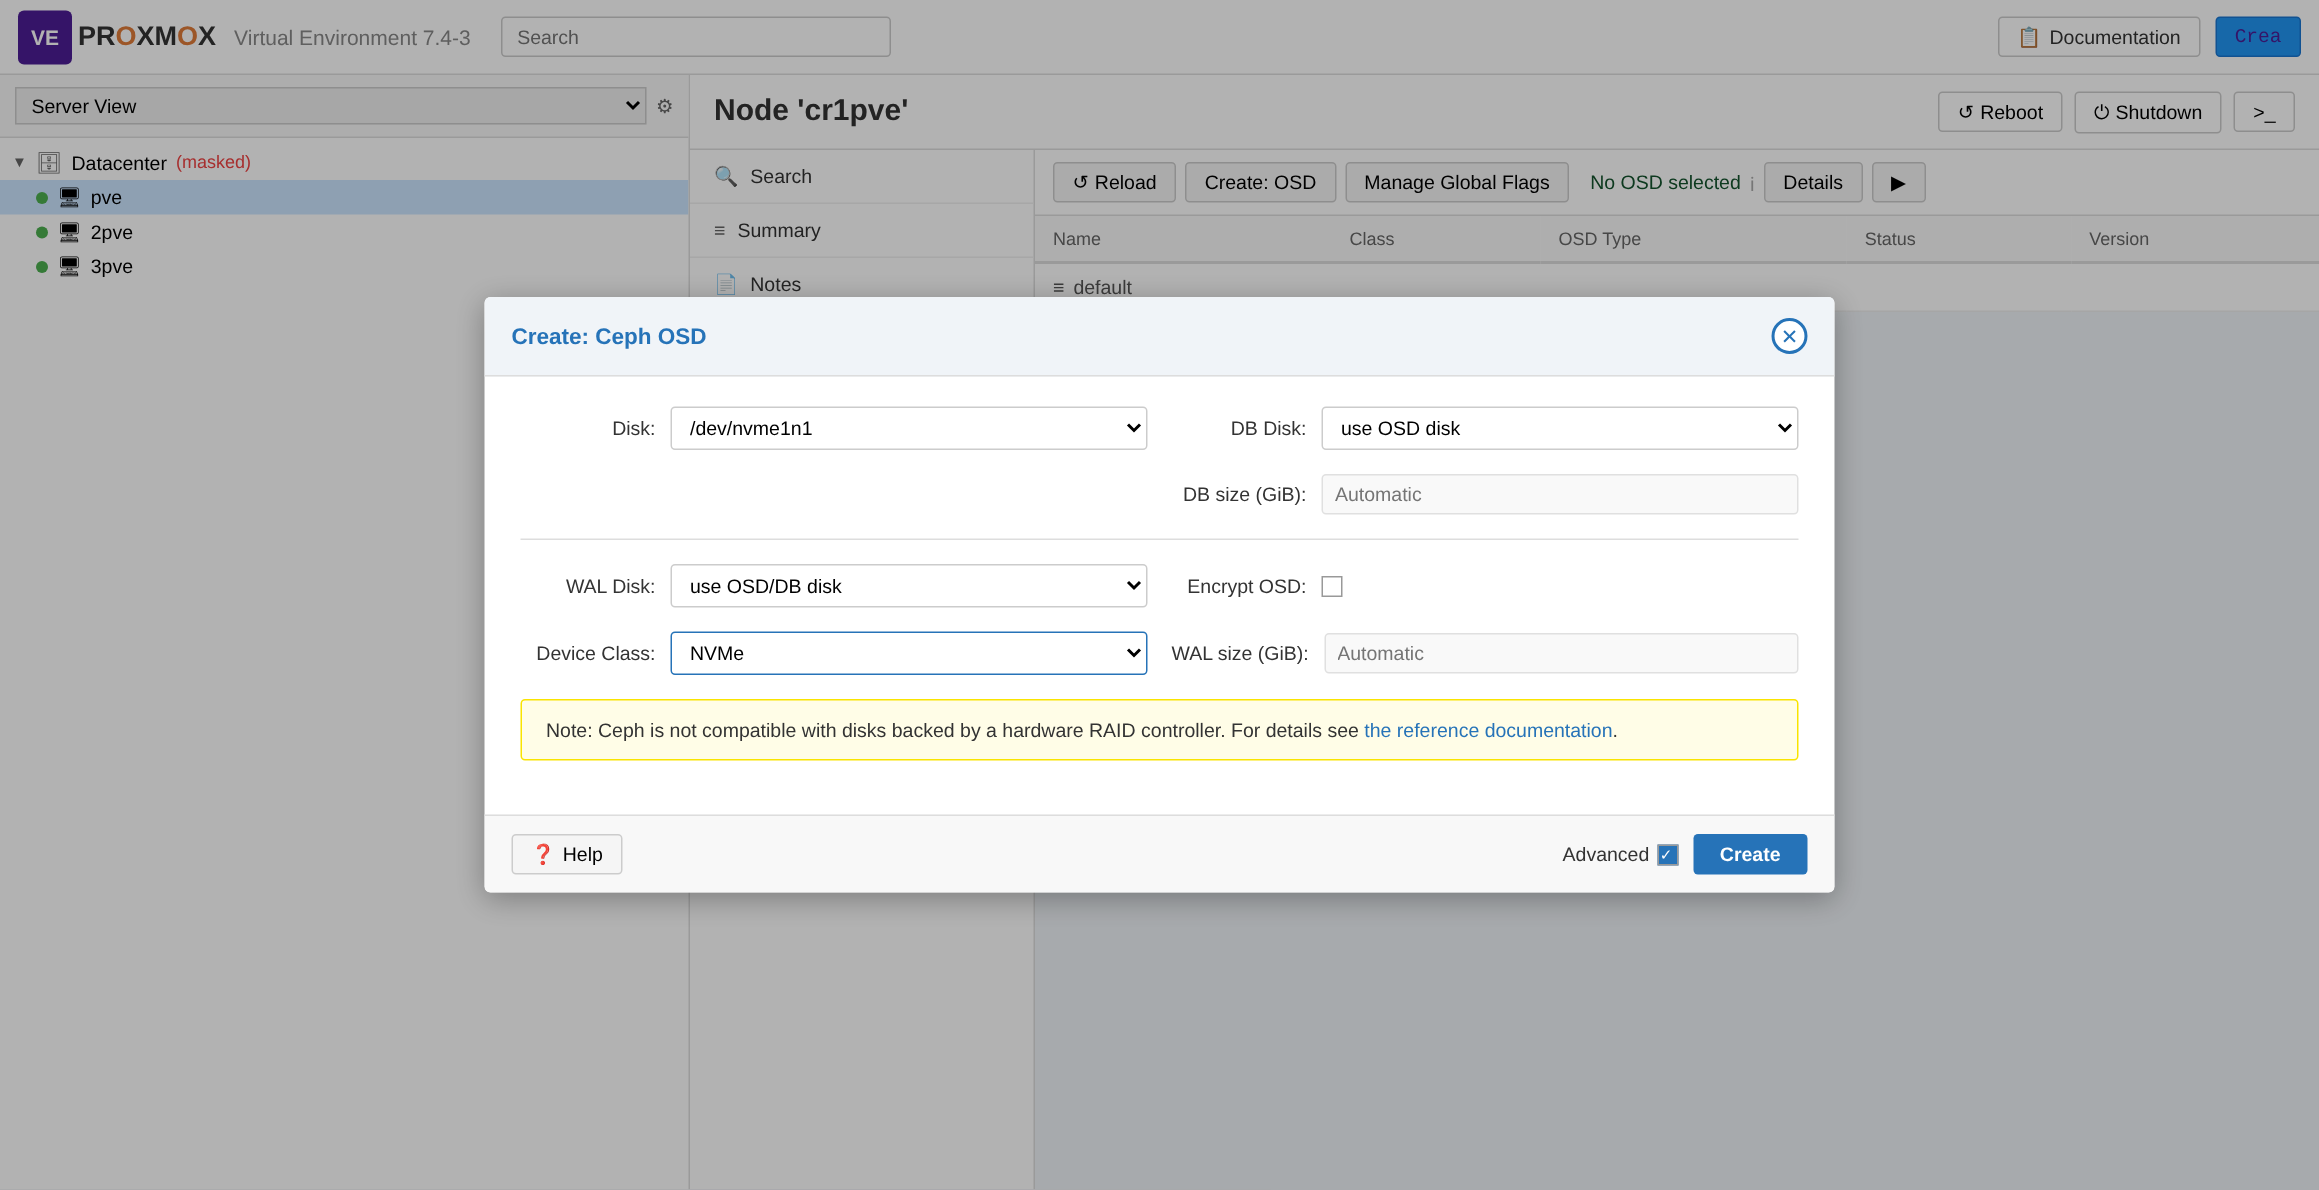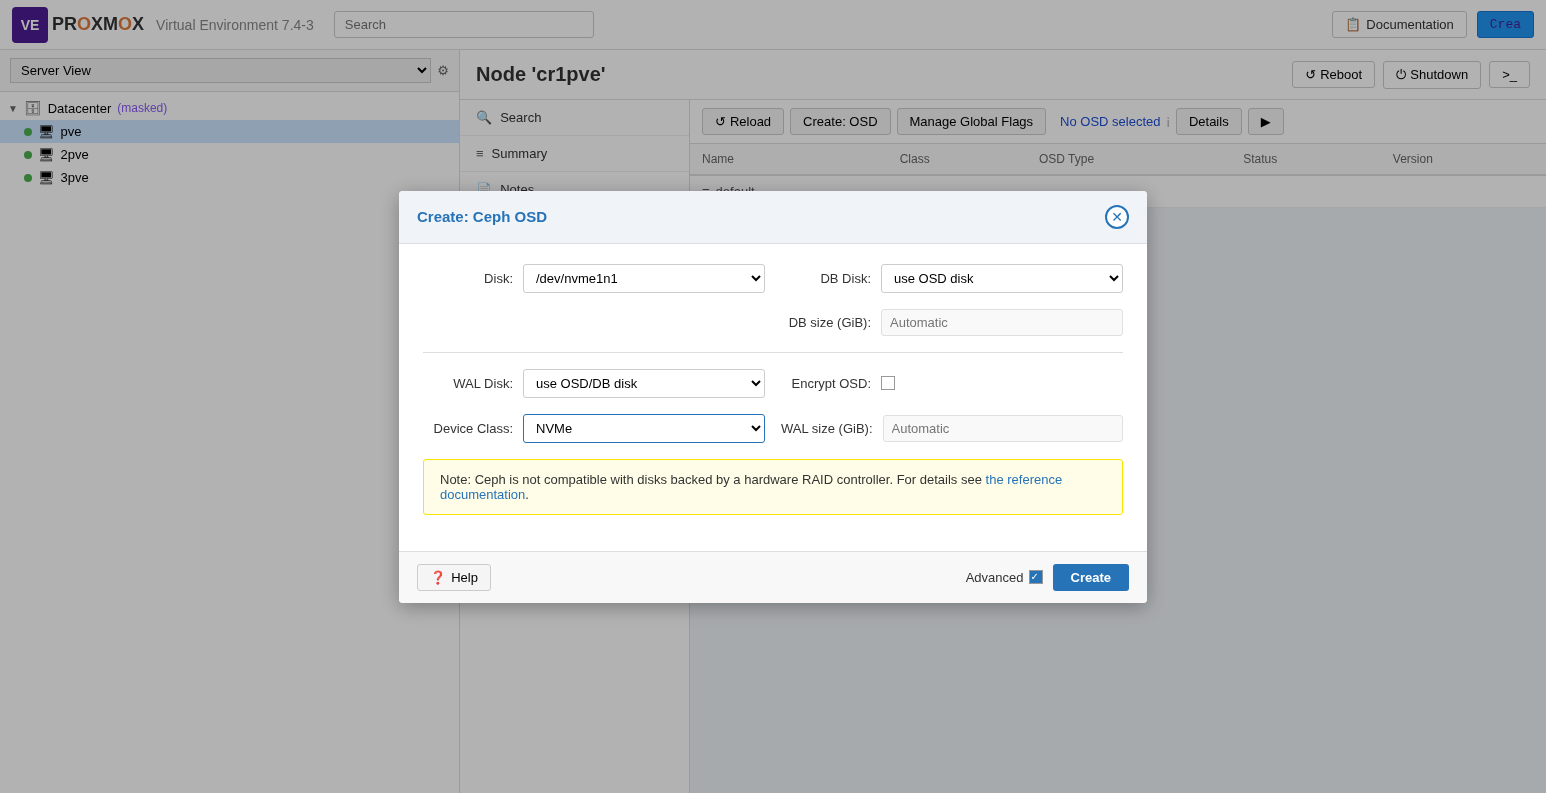--- a/index.html
+++ b/index.html
@@ -69,36 +69,36 @@
     
     .table-area { flex: 1; padding: 0; overflow: auto; }
     .toolbar {
       display: flex; align-items: center; gap: 6px; padding: 8px 12px;
       background: #fff; border-bottom: 1px solid #ddd;
     }
     .toolbar-btn {
       display: flex; align-items: center; gap: 4px; padding: 5px 12px;
       border: 1px solid #ccc; border-radius: 3px; background: #f5f5f5; cursor: pointer; font-size: 13px;
     }
-    .no-osd { color: #1d4ed8; font-size: 13px; margin-left: 8px; }
+    .no-osd { color: #14532d; font-size: 13px; margin-left: 8px; }
 
     table { width: 100%; border-collapse: collapse; background: #fff; }
     th { text-align: left; padding: 8px 12px; font-size: 12px; color: #666; font-weight: normal; border-bottom: 2px solid #ddd; background: #fafafa; }
     td { padding: 8px 12px; border-bottom: 1px solid #eee; font-size: 13px; }
     .td-default { display: flex; align-items: center; gap: 6px; color: #555; }
 
     
     .modal-overlay {
       position: fixed; top: 0; left: 0; width: 100%; height: 100%;
       background: rgba(0,0,0,0.3); display: flex; align-items: center; justify-content: center;
       z-index: 100;
     }
     .modal {
       background: #fff; border-radius: 4px; box-shadow: 0 4px 20px rgba(0,0,0,0.3);
-      width: 748px; overflow: hidden;
+      width: 900px; overflow: hidden;
     }
     .modal-header {
       display: flex; align-items: center; justify-content: space-between;
       padding: 14px 18px; background: #f0f4f8; border-bottom: 1px solid #ddd;
     }
     .modal-title { font-size: 15px; font-weight: bold; color: #2673b8; }
     .modal-close {
       width: 24px; height: 24px; border-radius: 50%; border: 2px solid #2673b8;
       display: flex; align-items: center; justify-content: center; cursor: pointer;
       color: #2673b8; font-size: 14px; background: #fff;
@@ -168,21 +168,21 @@
       <select>
         <option>Server View</option>
       </select>
       <span class="sidebar-gear">⚙</span>
     </div>
     <div class="tree">
       <div class="tree-item">
         <span class="chevron">▼</span>
         <span class="dc-icon">🗄</span>
         <span>Datacenter</span>
-        <span style="color:#8b5cf6;font-size:12px">(masked)</span>
+        <span style="color:#ef4444;font-size:12px">(masked)</span>
       </div>
       <div class="tree-item tree-item-indent selected">
         <span class="status-dot"></span>
         <span>🖥</span>
         <span>pve</span>
       </div>
       <div class="tree-item tree-item-indent">
         <span class="status-dot"></span>
         <span>🖥</span>
         <span>2pve</span>

